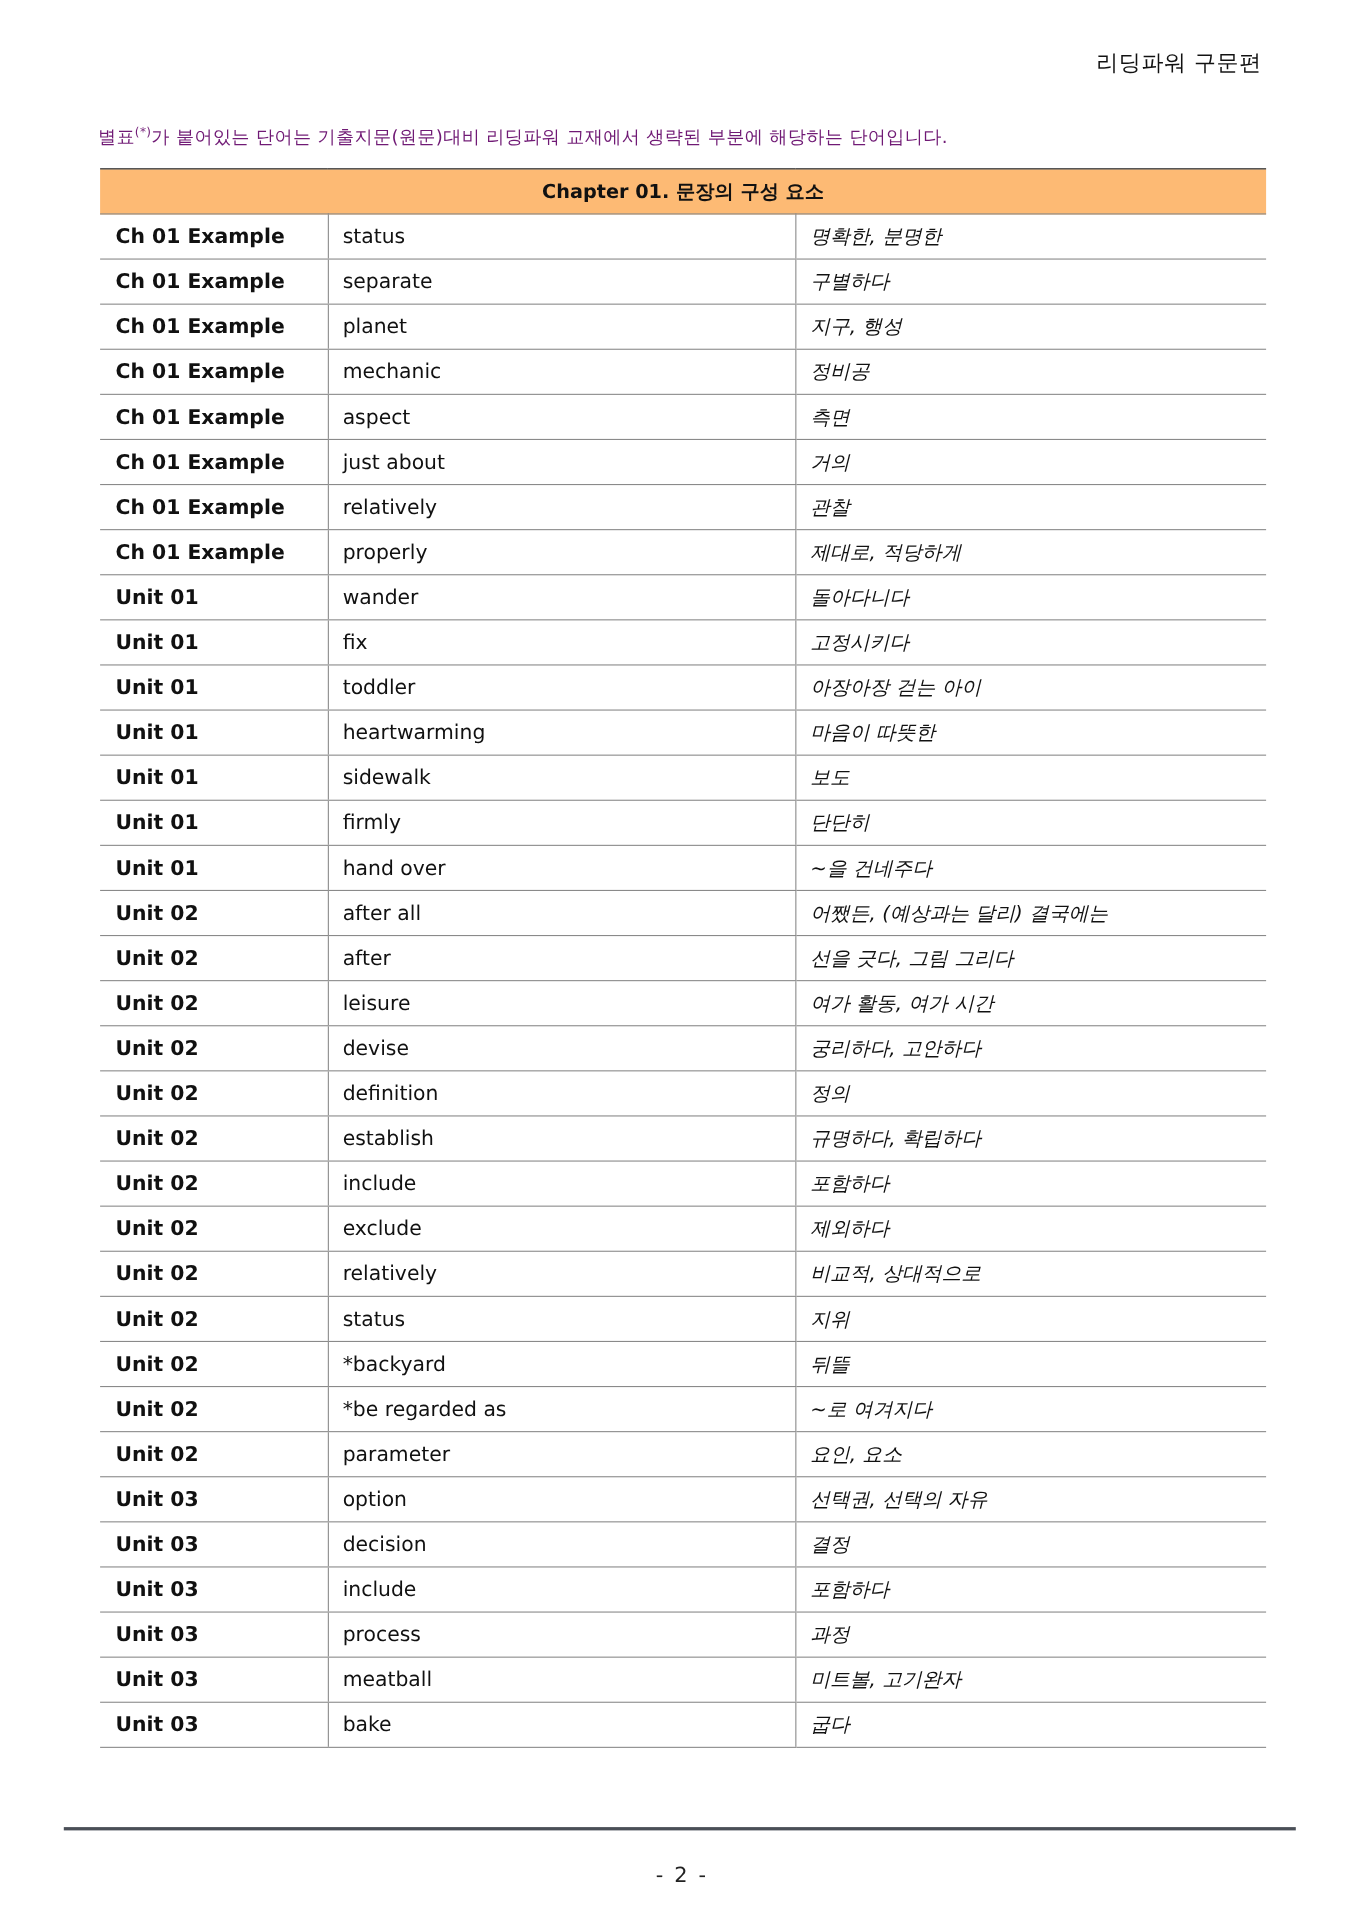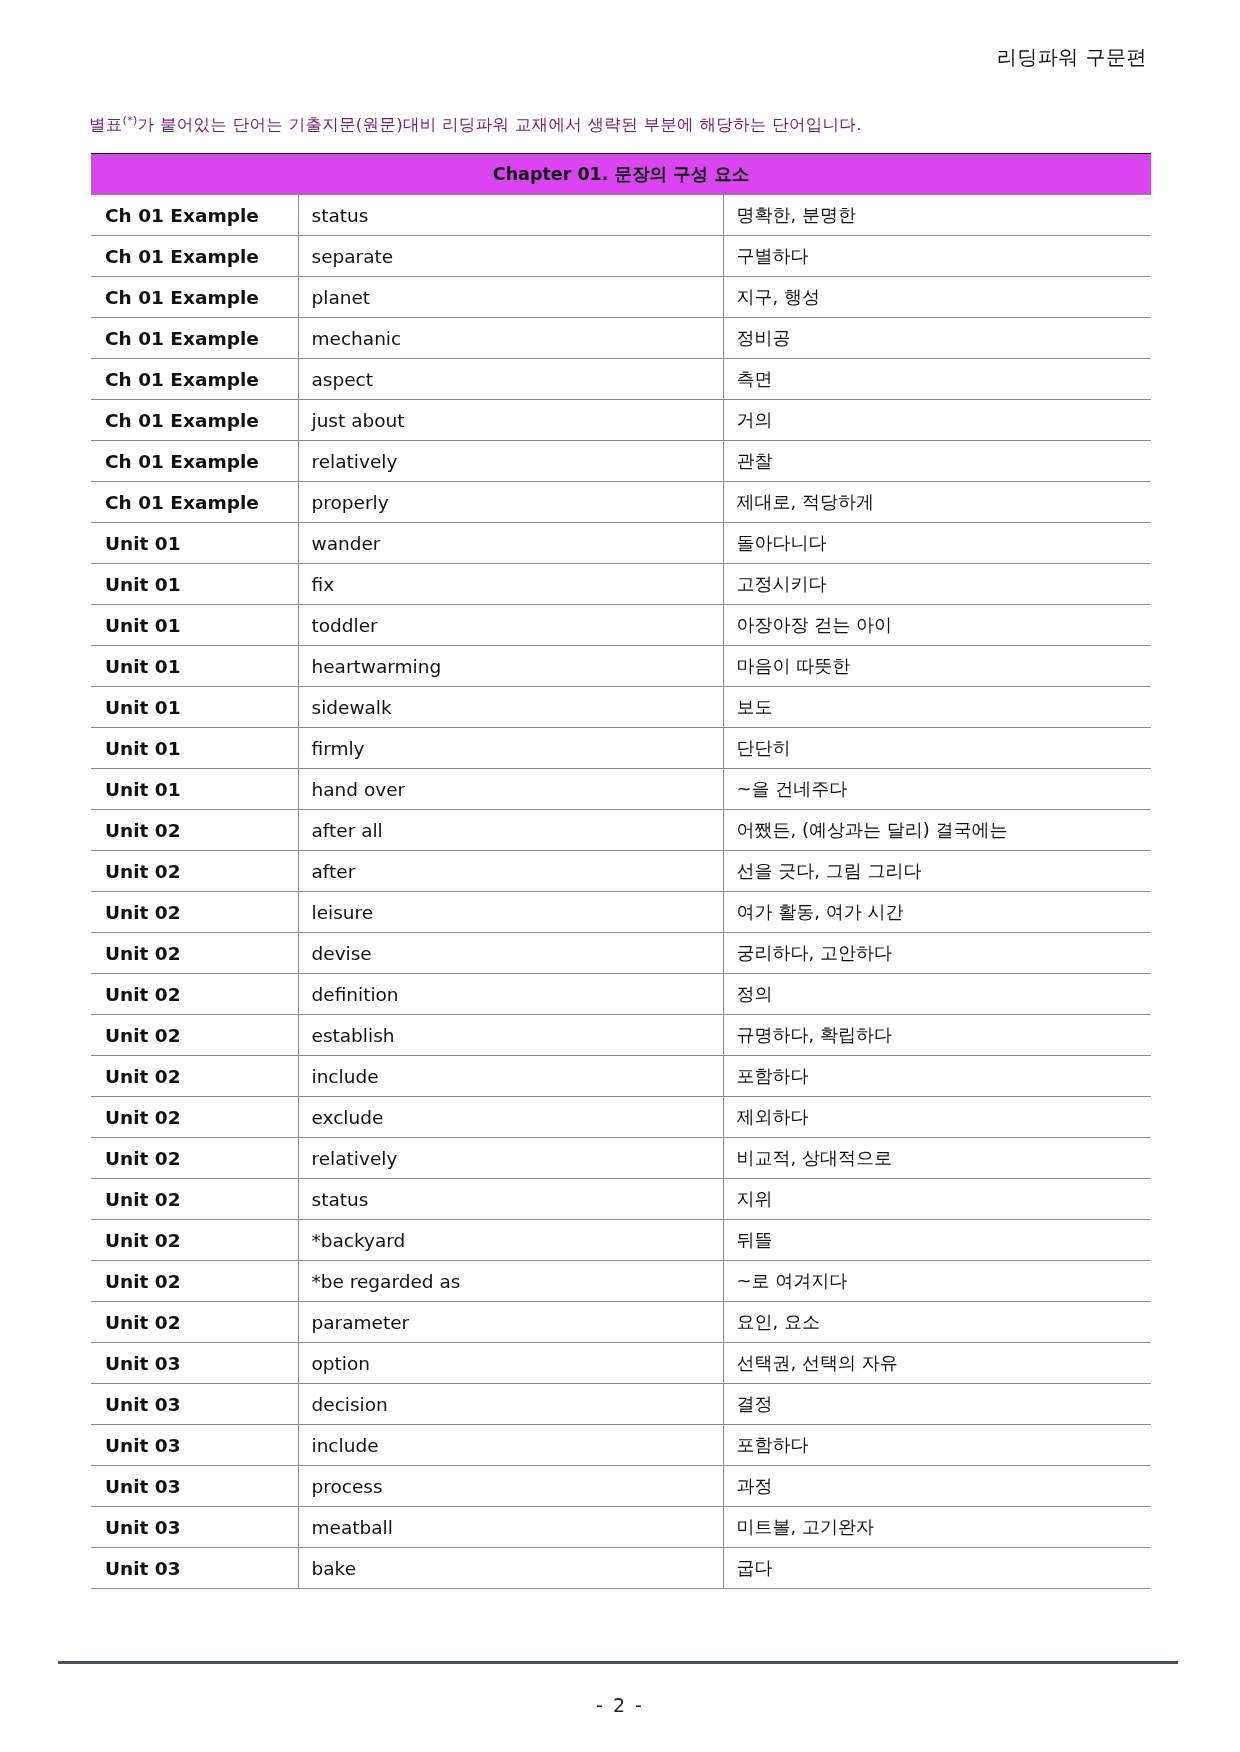--- a/index.html
+++ b/index.html
@@ -44,21 +44,21 @@
       left: 91px;
       width: 1060px;
       border-collapse: collapse;
       table-layout: fixed;
     }
     .vocab-table col.c1 { width: 207px; }
     .vocab-table col.c2 { width: 425px; }
     .vocab-table col.c3 { width: 428px; }
     .vocab-table th.chapter-head {
       height: 40px;
-      background: #d946ef;
+      background: #fdba74;
       border-top: 1.5px solid #111;
       border-bottom: 1px solid #888;
       font-size: 17.5px;
       font-weight: bold;
       text-align: center;
       padding: 0;
       color: #111;
     }
     .vocab-table td {
       height: 40px;
@@ -73,20 +73,21 @@
     .vocab-table td.col-unit {
       padding-left: 14px;
       font-weight: bold;
     }
     .vocab-table td.col-word,
     .vocab-table td.col-meaning {
       border-left: 1px solid #8a8a8a;
     }
     .vocab-table td.col-meaning {
       font-size: 18px;
+      font-style: italic;
     }
     .footer-rule {
       position: absolute;
       top: 1661px;
       left: 58px;
       width: 1120px;
       height: 3px;
       background: #4a4f57;
     }
     .page-number {

